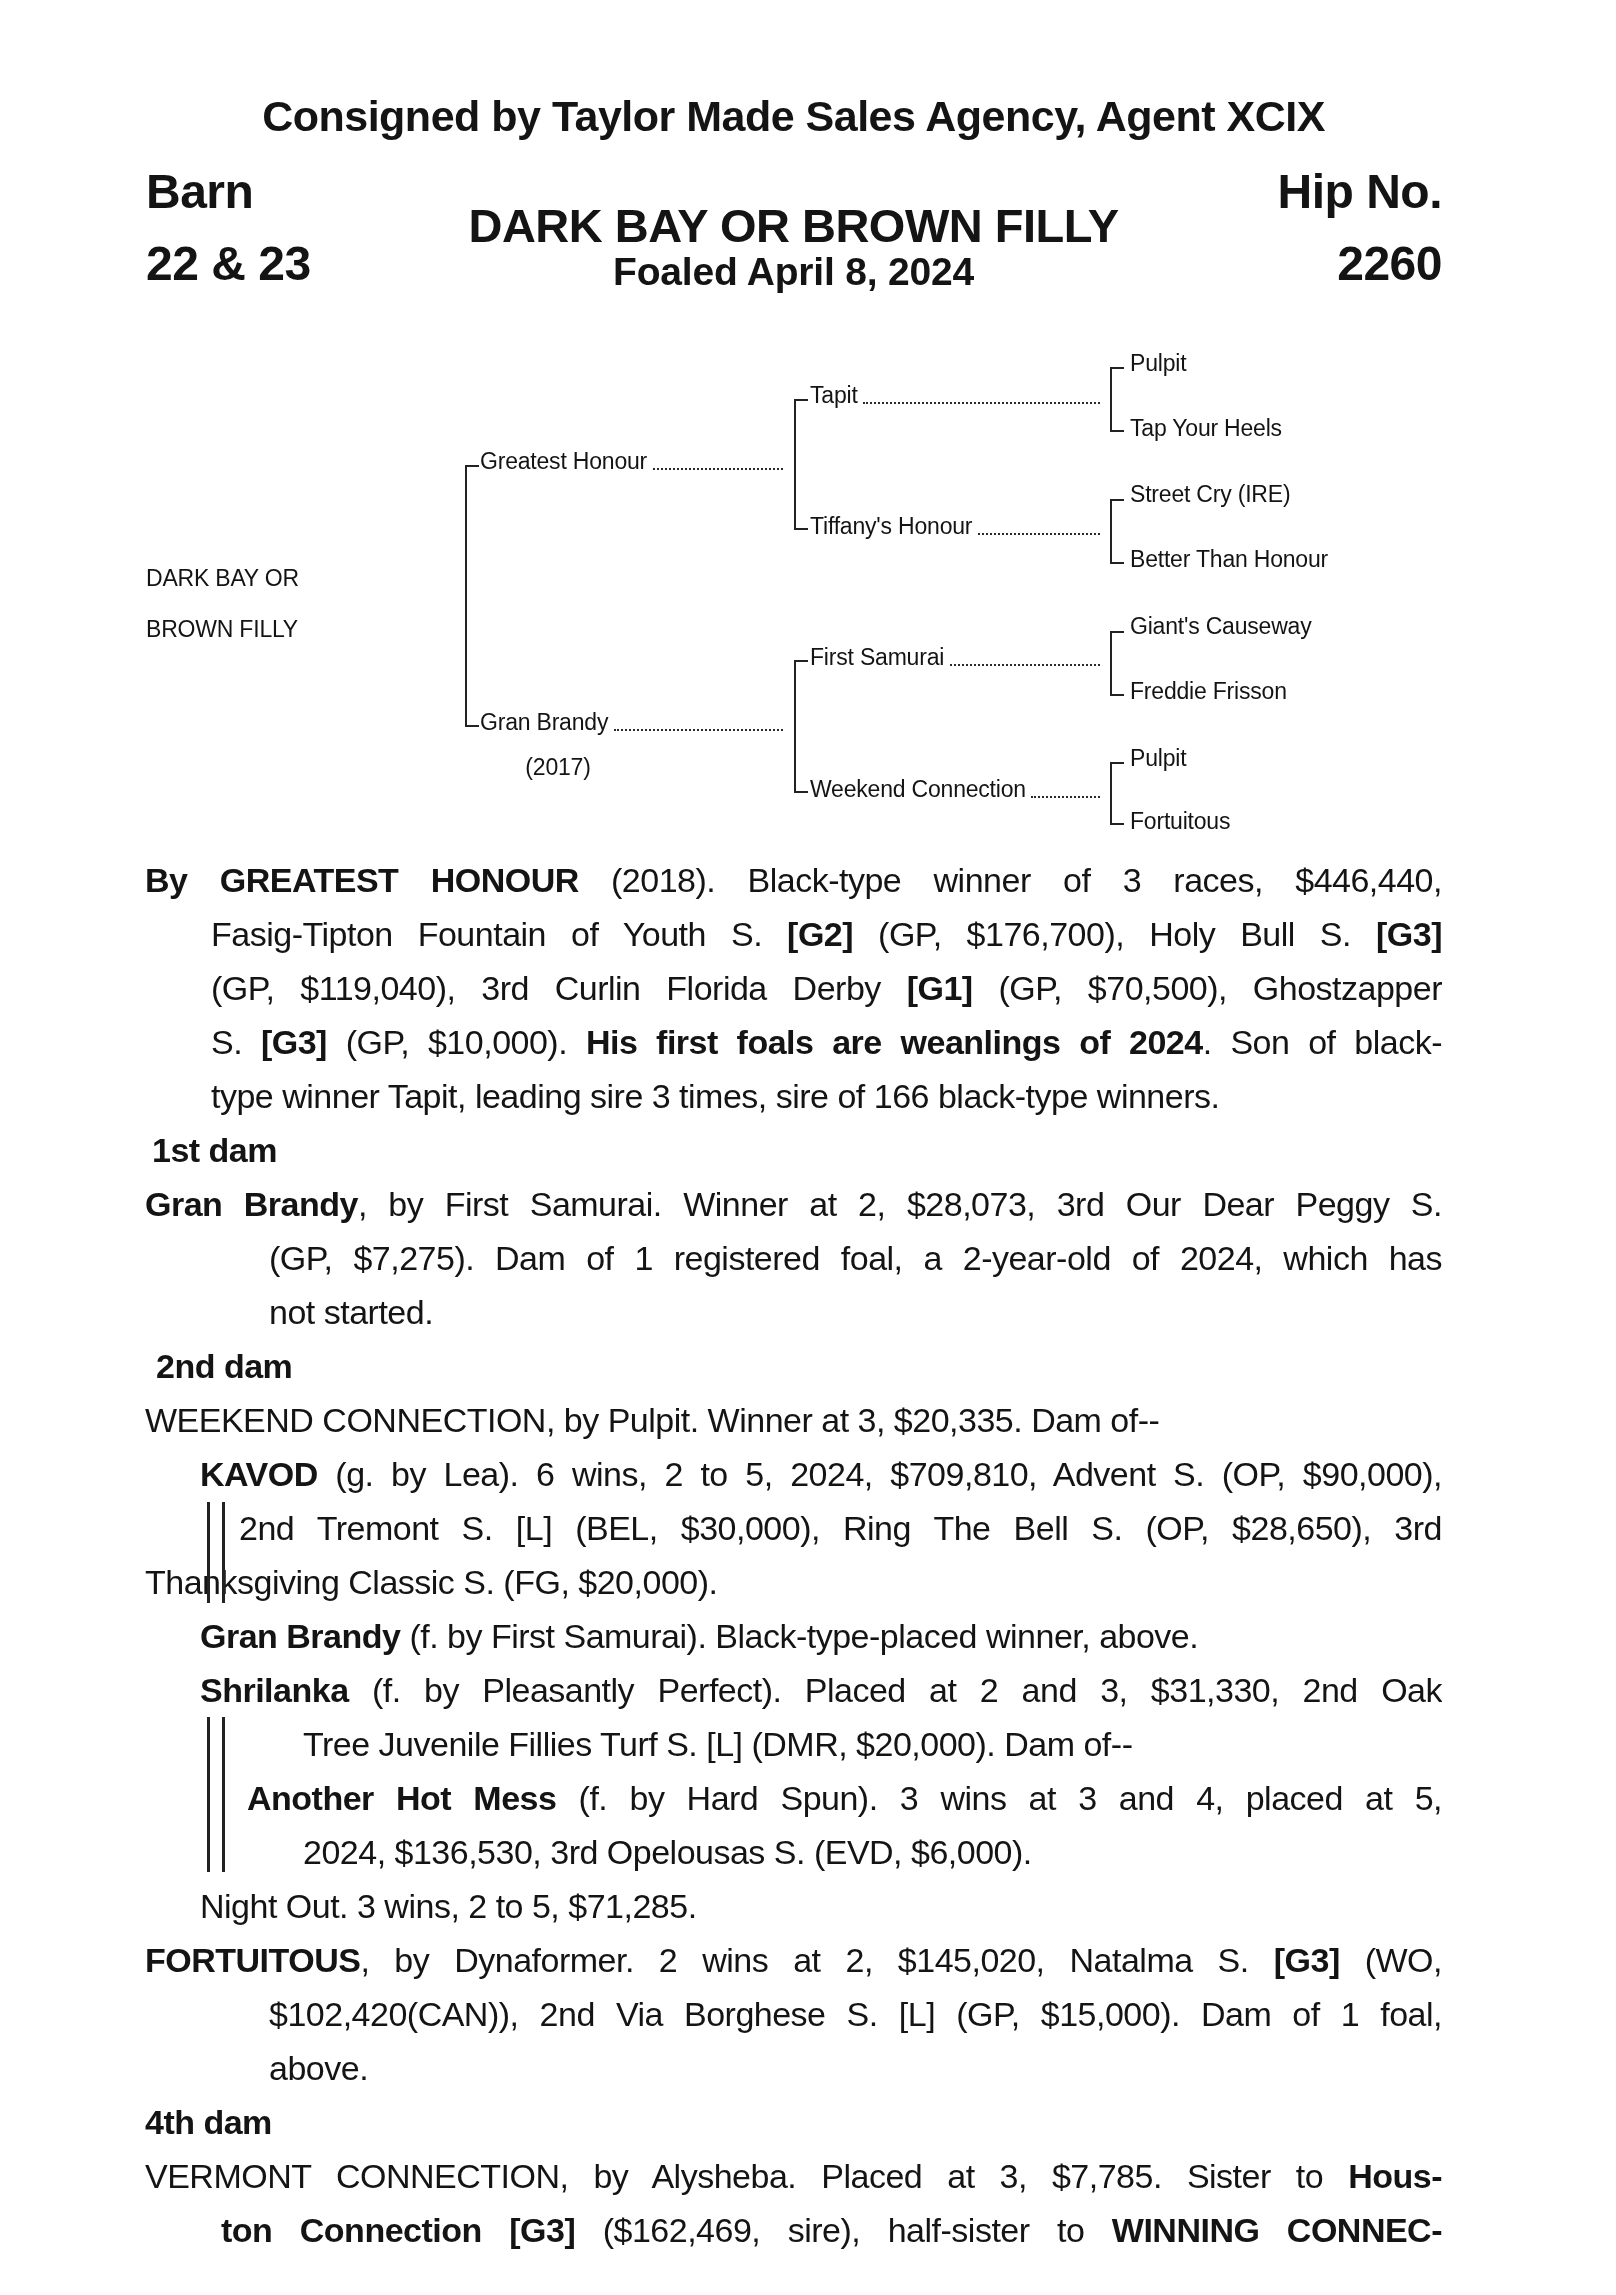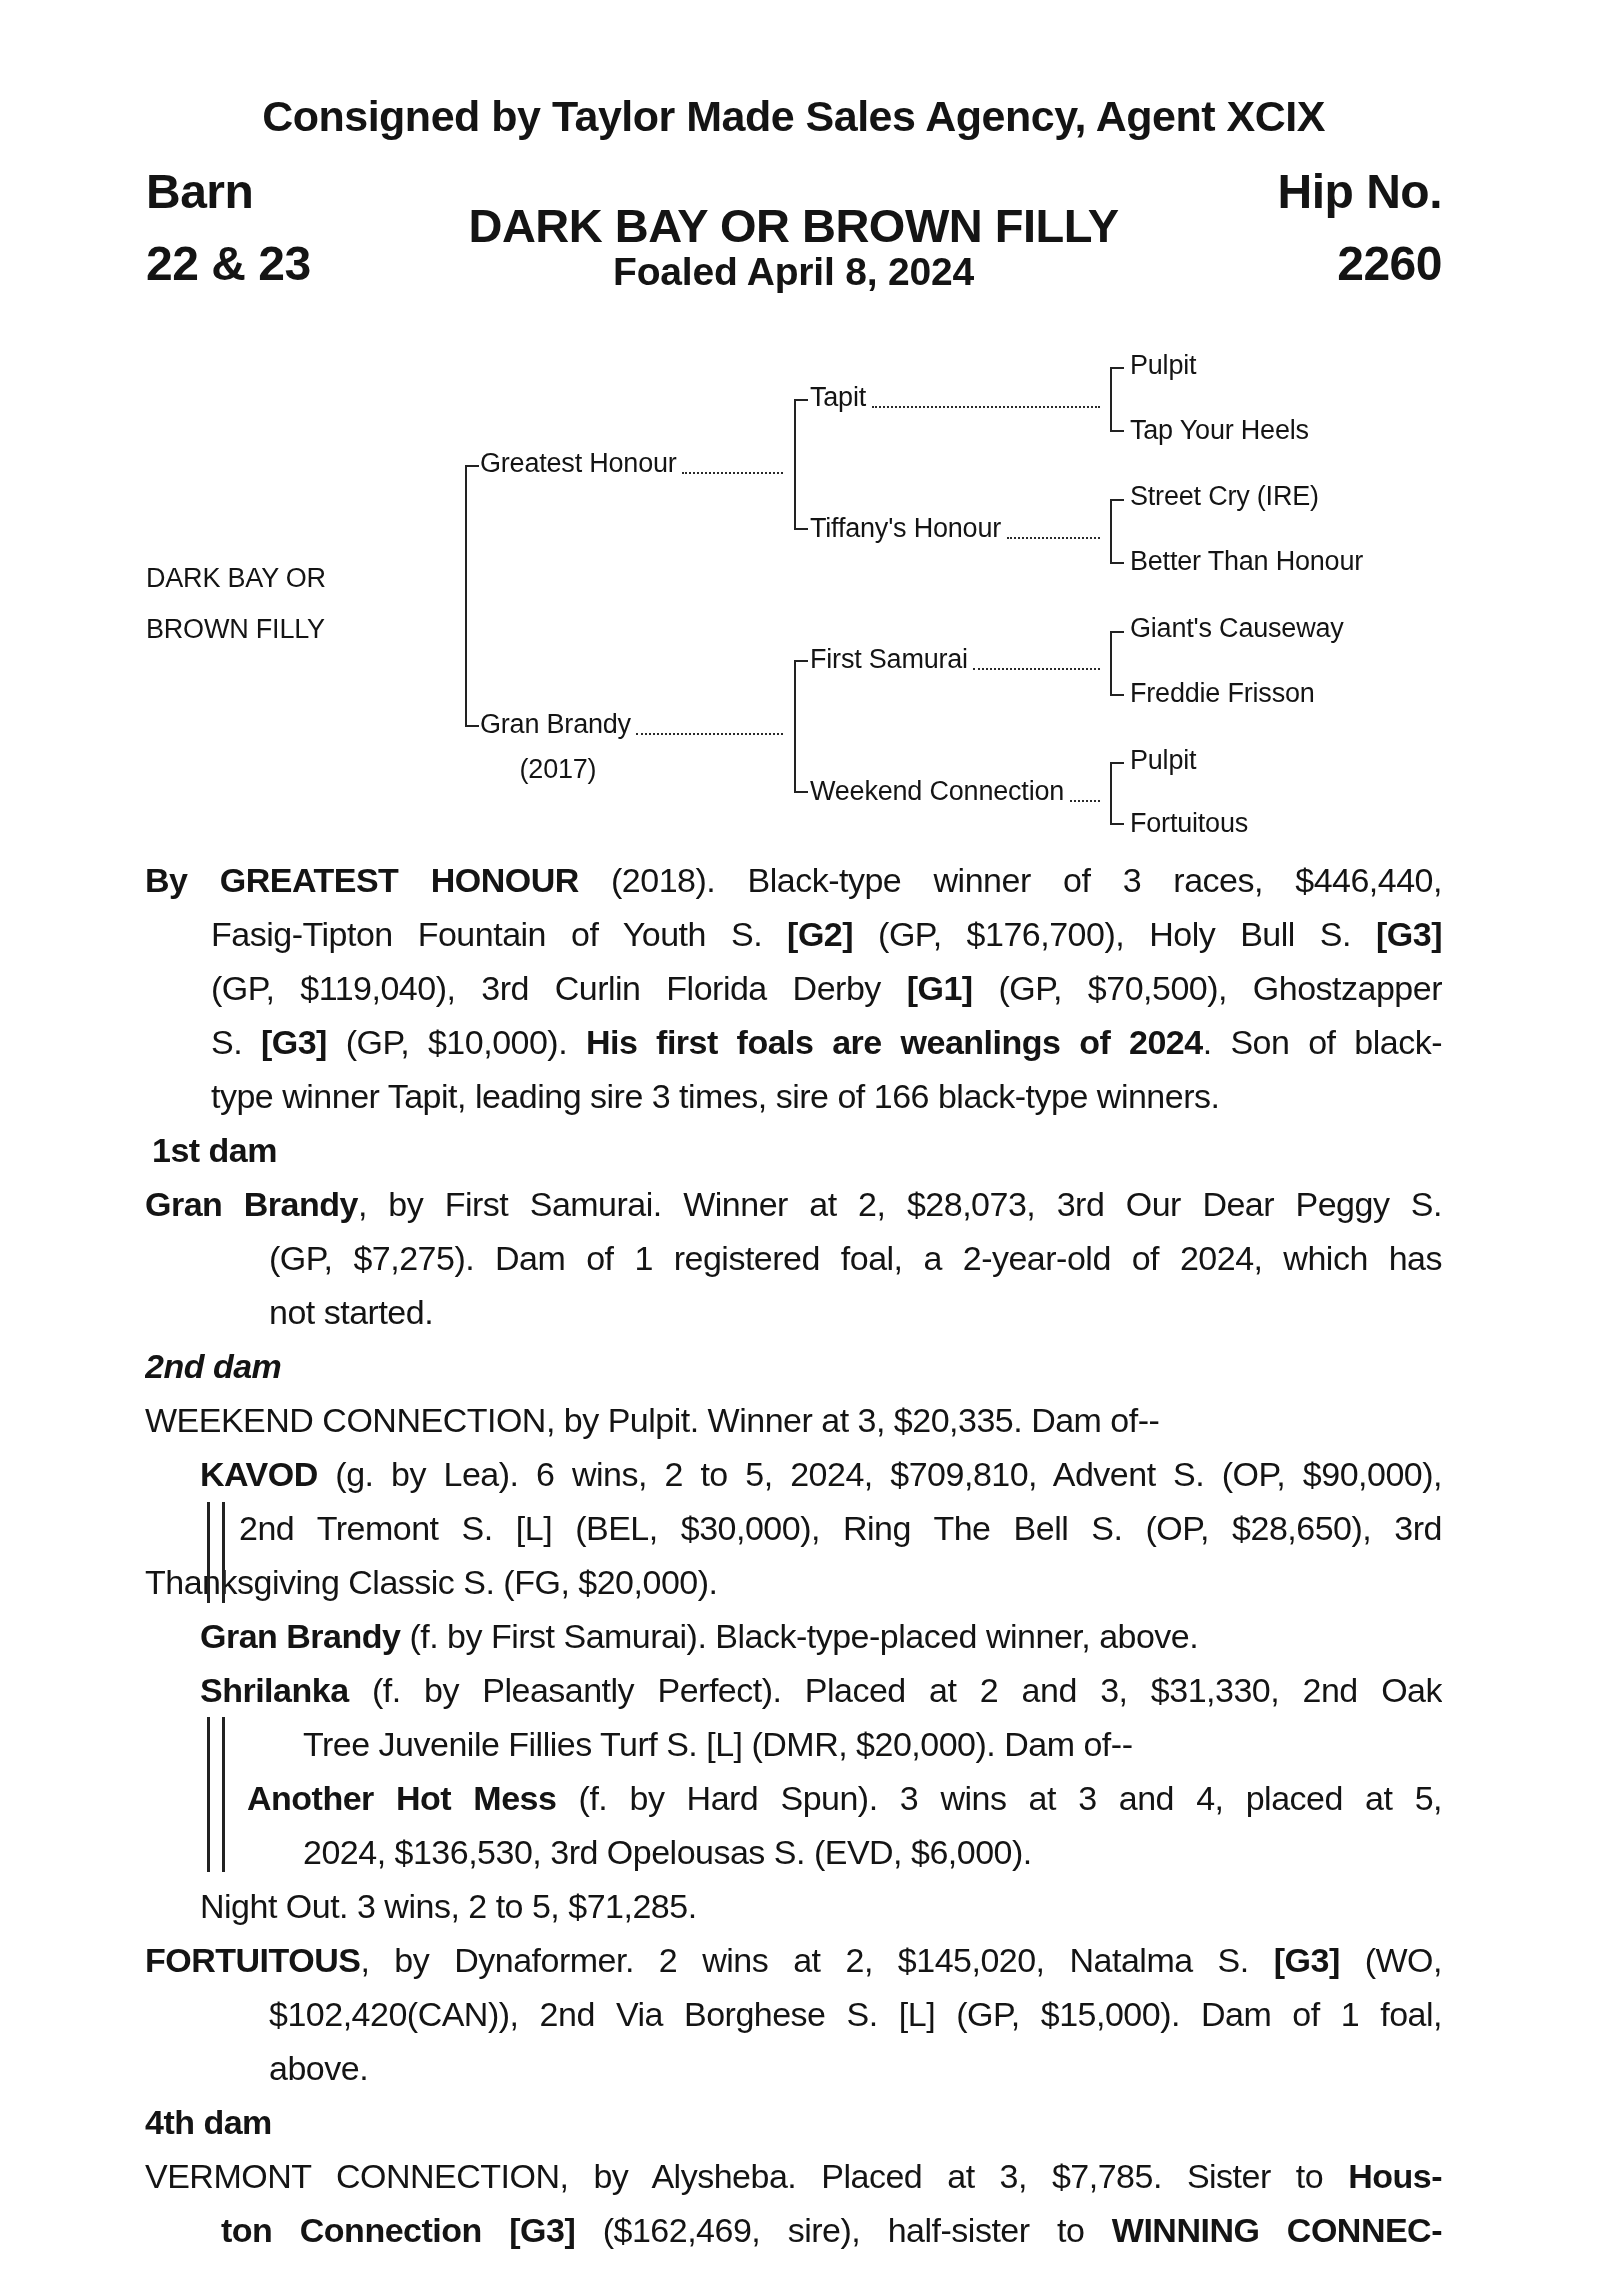--- a/index.html
+++ b/index.html
@@ -9,21 +9,21 @@
   .hdr-center{position:absolute;left:145px;width:1297px;text-align:center;
               font-weight:bold;white-space:nowrap;}
   .consignor{top:92px;font-size:43px;letter-spacing:-0.5px;}
   .big-title{top:198px;font-size:47px;letter-spacing:-0.5px;}
   .foaled{top:250px;font-size:39px;letter-spacing:-0.2px;}
   .barn-block{position:absolute;left:146px;top:156px;font-size:48px;font-weight:bold;
               line-height:72px;letter-spacing:-0.5px;}
   .hip-block{position:absolute;right:174px;top:156px;font-size:48px;font-weight:bold;
              line-height:72px;text-align:right;letter-spacing:-0.5px;}
   
-  .tn{position:absolute;font-size:27px;letter-spacing:-0.2px;white-space:nowrap;}
+  .tn{position:absolute;font-size:23px;letter-spacing:-0.2px;white-space:nowrap;}
   .tn.lead{display:flex;align-items:flex-end;}
   .tn .leader{flex:1;height:0;border-bottom:2.3px dotted #2a2a2a;margin:0 1.8px 5.5px 5.5px;}
   .subject{line-height:51px;}
   .dam-year{text-align:center;}
   .brk{position:absolute;border-left:2.3px solid #222;}
   .brk::before,.brk::after{content:"";position:absolute;left:0;width:12px;height:2.3px;background:#222;}
   .brk::before{top:0;}
   .brk::after{bottom:0;}
   
   .cat-body{position:absolute;left:145px;top:853px;width:1297px;}
@@ -108,21 +108,21 @@
   <div class="cat-body">
       <div class="bl j" style="margin-left: 0px; width: 1297px;"><span class="b">By GREATEST HONOUR</span><span> (2018). Black-type winner of 3 races, $446,440,</span></div>
       <div class="bl j" style="margin-left: 66px; width: 1231px;"><span>Fasig-Tipton Fountain of Youth S. </span><span class="b">[G2]</span><span> (GP, $176,700), Holy Bull S. </span><span class="b">[G3]</span></div>
       <div class="bl j" style="margin-left: 66px; width: 1231px;"><span>(GP, $119,040), 3rd Curlin Florida Derby </span><span class="b">[G1]</span><span> (GP, $70,500), Ghostzapper</span></div>
       <div class="bl j" style="margin-left: 66px; width: 1231px;"><span>S. </span><span class="b">[G3]</span><span> (GP, $10,000). </span><span class="b">His first foals are weanlings of 2024</span><span>. Son of black-</span></div>
       <div class="bl" style="margin-left: 66px; width: 1231px;"><span>type winner Tapit, leading sire 3 times, sire of 166 black-type winners.</span></div>
       <div class="bl" style="margin-left: 7px; width: 1297px;"><span class="b">1st dam</span></div>
       <div class="bl j" style="margin-left: 0px; width: 1297px;"><span class="b">Gran Brandy</span><span>, by First Samurai. Winner at 2, $28,073, 3rd Our Dear Peggy S.</span></div>
       <div class="bl j" style="margin-left: 124px; width: 1173px;"><span>(GP, $7,275). Dam of 1 registered foal, a 2-year-old of 2024, which has</span></div>
       <div class="bl" style="margin-left: 124px; width: 1173px;"><span>not started.</span></div>
-      <div class="bl" style="margin-left: 0px; width: 1297px; font-style: italic;"><span class="b">2nd dam</span></div>
+      <div class="bl" style="margin-left: 11px; width: 1297px;"><span class="b">2nd dam</span></div>
       <div class="bl" style="margin-left: 0px; width: 1297px;"><span>WEEKEND CONNECTION, by Pulpit. Winner at 3, $20,335. Dam of--</span></div>
       <div class="bl j" style="margin-left: 55px; width: 1242px;"><span class="b">KAVOD</span><span> (g. by Lea). 6 wins, 2 to 5, 2024, $709,810, Advent S. (OP, $90,000),</span></div>
       <div class="bl j" style="margin-left: 94px; width: 1203px;"><span>2nd Tremont S. [L] (BEL, $30,000), Ring The Bell S. (OP, $28,650), 3rd</span></div>
       <div class="bl" style="width: 1203px;"><span>Thanksgiving Classic S. (FG, $20,000).</span></div>
       <div class="bl" style="margin-left: 55px; width: 1242px;"><span class="b">Gran Brandy</span><span> (f. by First Samurai). Black-type-placed winner, above.</span></div>
       <div class="bl j" style="margin-left: 55px; width: 1242px;"><span class="b">Shrilanka</span><span> (f. by Pleasantly Perfect). Placed at 2 and 3, $31,330, 2nd Oak</span></div>
       <div class="bl" style="margin-left: 158px; width: 1139px;"><span>Tree Juvenile Fillies Turf S. [L] (DMR, $20,000). Dam of--</span></div>
       <div class="bl j" style="margin-left: 102px; width: 1195px;"><span class="b">Another Hot Mess</span><span> (f. by Hard Spun). 3 wins at 3 and 4, placed at 5,</span></div>
       <div class="bl" style="margin-left: 158px; width: 1139px;"><span>2024, $136,530, 3rd Opelousas S. (EVD, $6,000).</span></div>
       <div class="bl" style="margin-left: 55px; width: 1242px;"><span>Night Out. 3 wins, 2 to 5, $71,285.</span></div>

